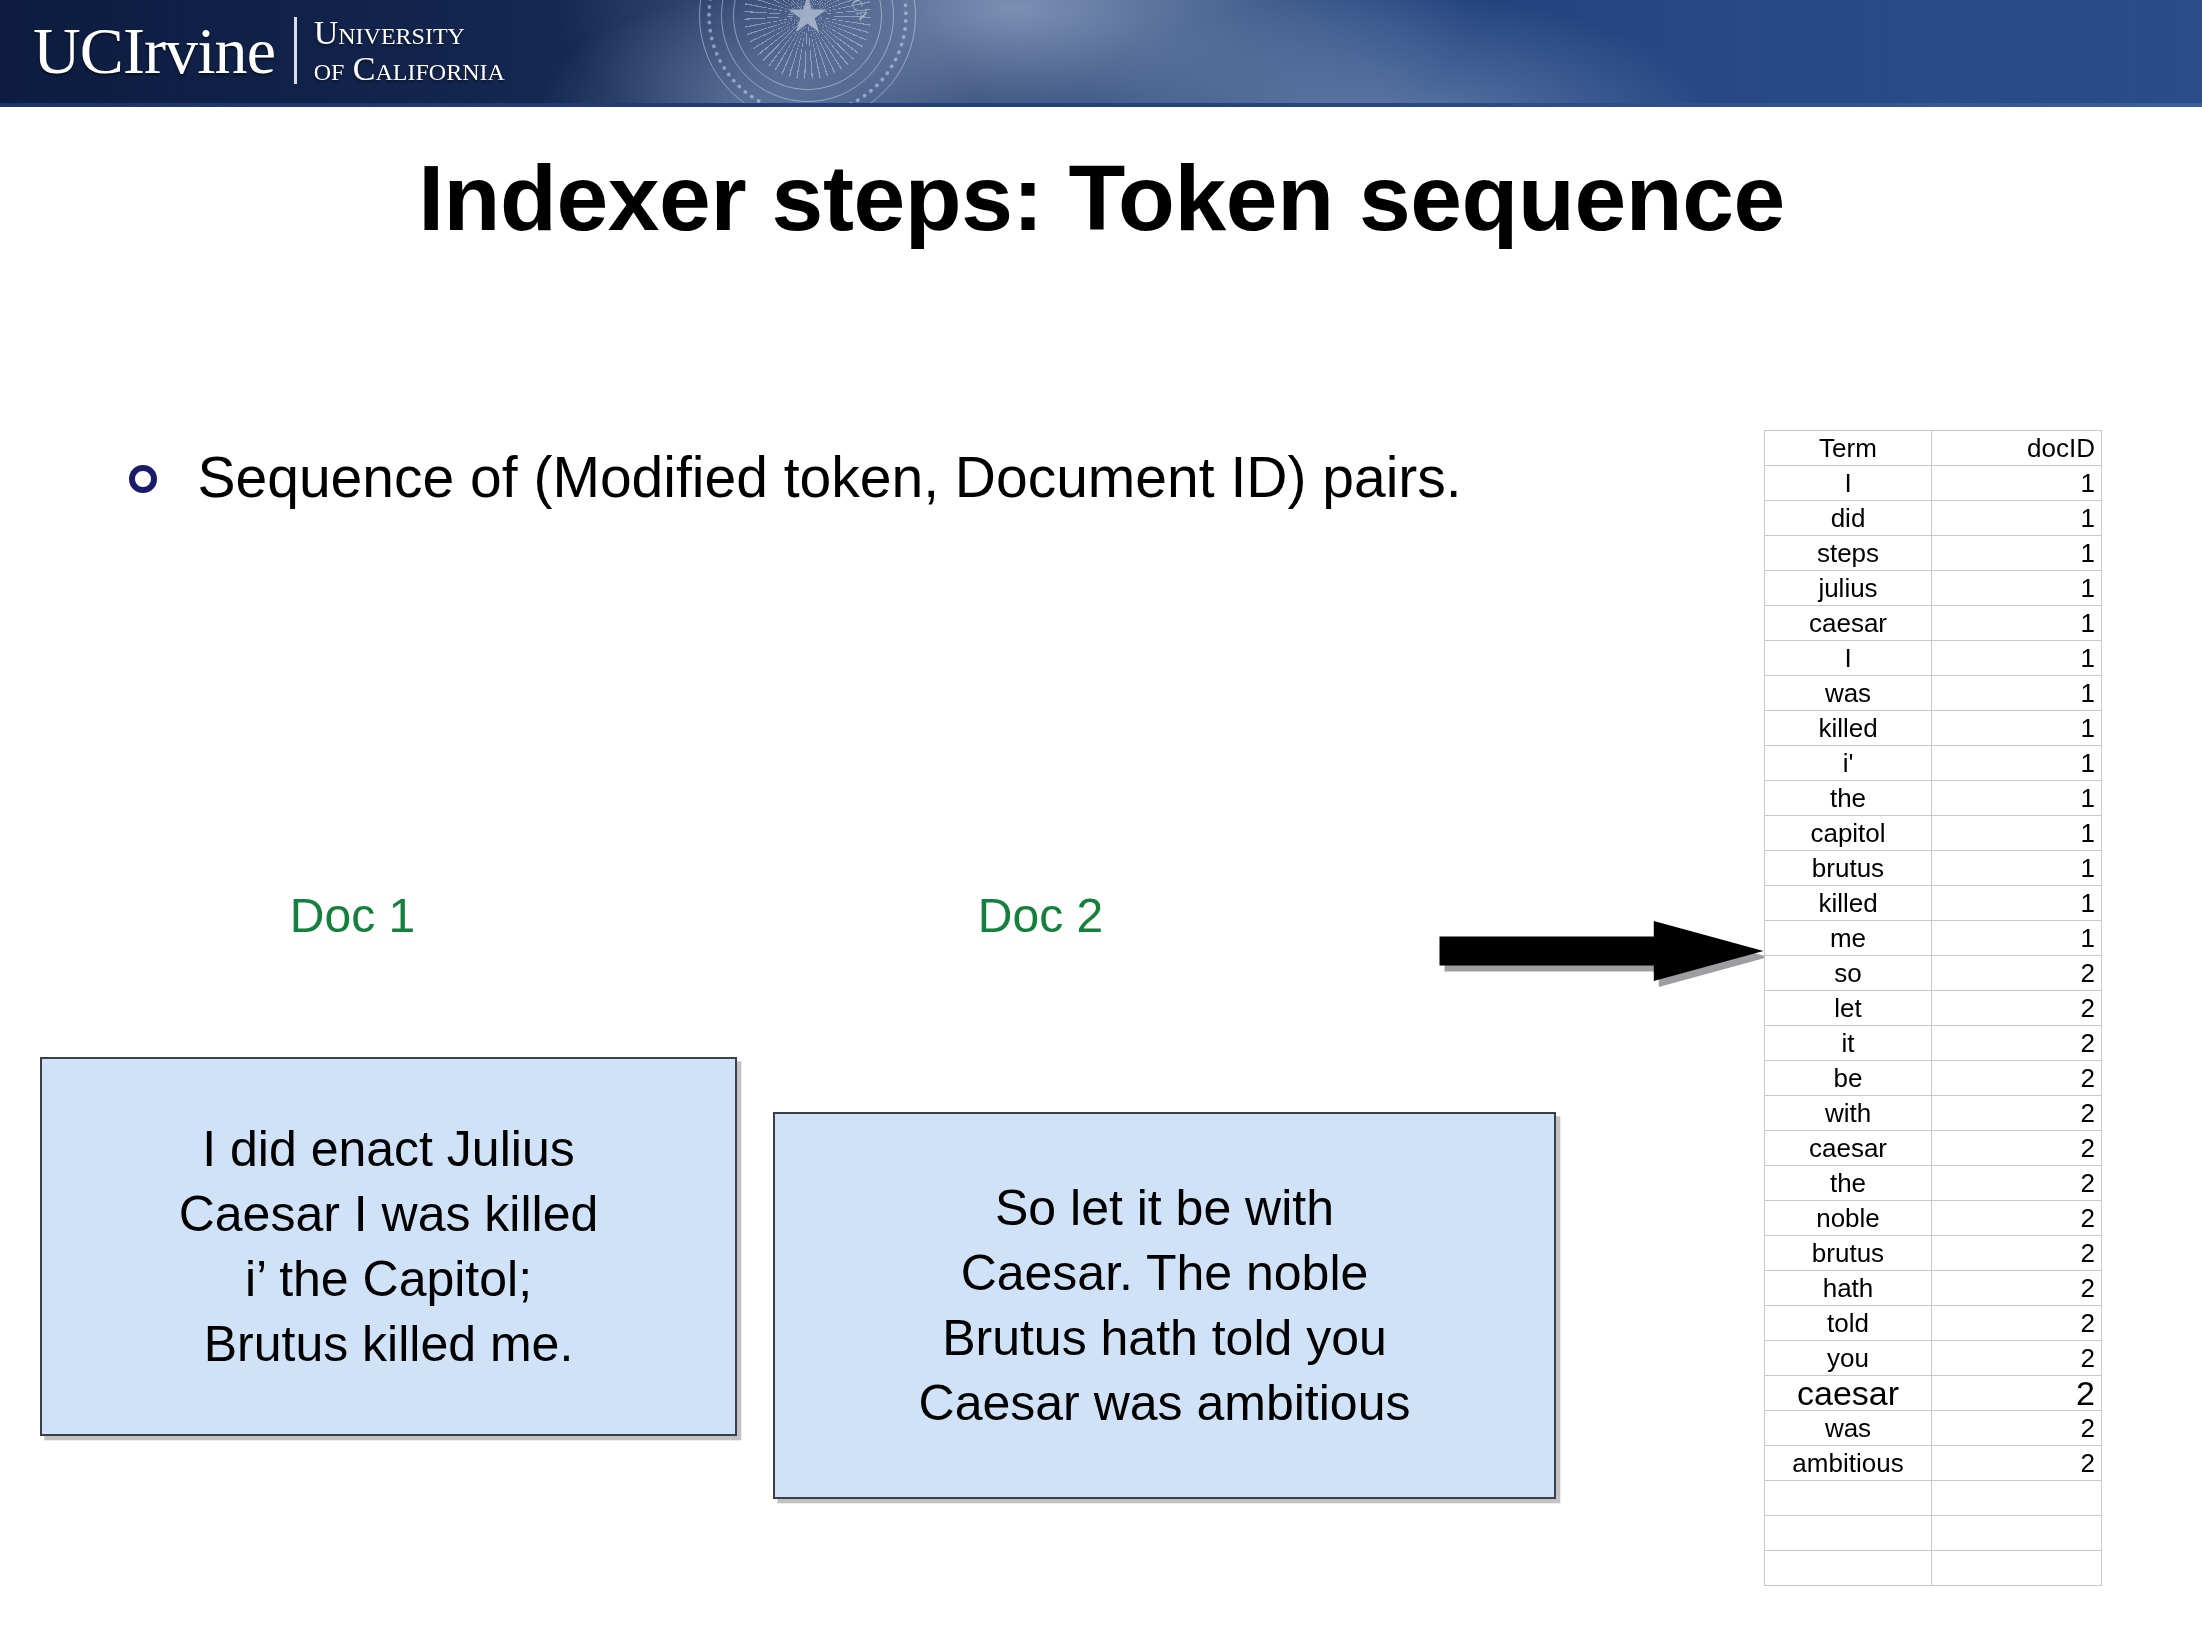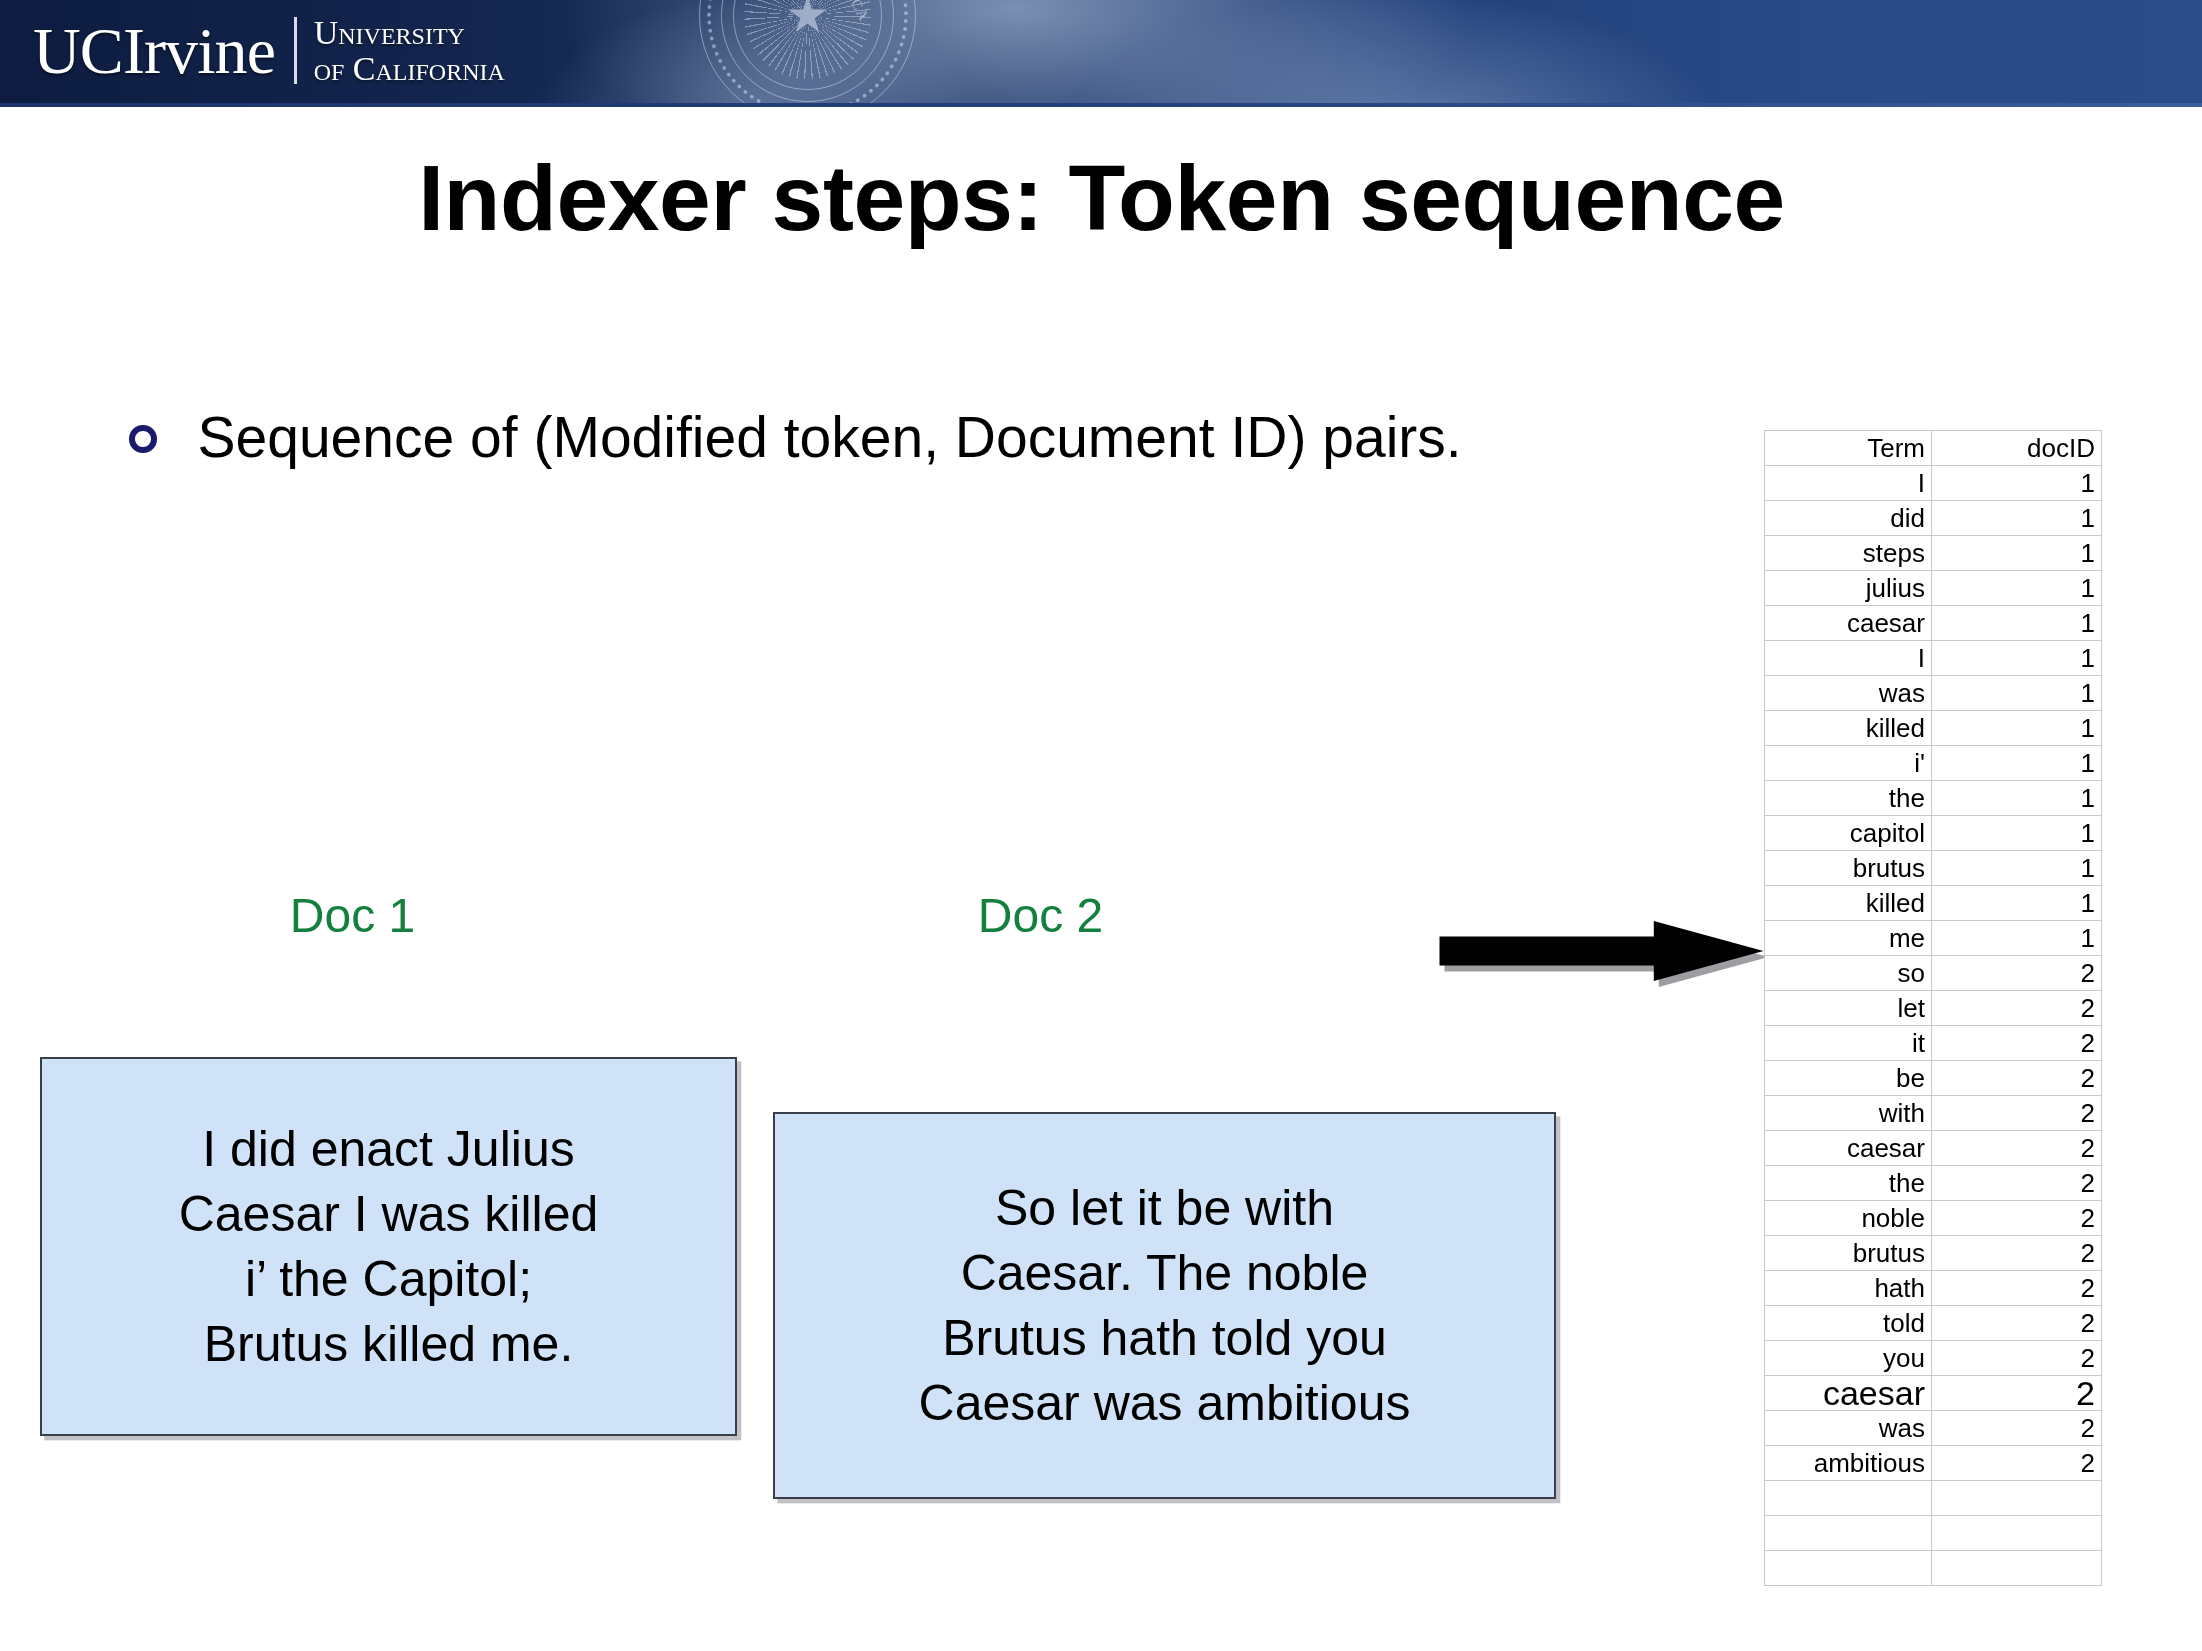--- a/index.html
+++ b/index.html
@@ -93,21 +93,21 @@
   .slide-title{
     position:absolute;left:0;top:145px;width:2203px;
     text-align:center;
     font-size:93px;font-weight:700;color:#000;
     letter-spacing:-0.4px;
     font-family:"Liberation Sans","DejaVu Sans",sans-serif;
   }
 
   
   .bullet-row{
-    position:absolute;left:129px;top:406px;
+    position:absolute;left:129px;top:446px;
     display:flex;align-items:flex-start;
   }
   .bullet-marker{
     width:27.5px;height:27.5px;border-radius:50%;
     border:6px solid #1b1b6e;
     box-sizing:border-box;
     margin-top:19px;flex:0 0 auto;
   }
   .bullet-text{
     margin-left:41px;
@@ -155,21 +155,21 @@
   .token-table col.c-doc{width:170px;}
   .token-table th,.token-table td{
     border:1.7px solid #c9c9c9;
     height:34px;
     padding:0 6px;
     line-height:34px;
     font-weight:400;
     overflow:hidden;
     white-space:nowrap;
   }
-  .token-table th.term-head,.token-table td.term-cell{text-align:right;}
+  .token-table th.term-head,.token-table td.term-cell{text-align:center;}
   .token-table th.doc-head,.token-table td.doc-cell{text-align:right;}
   .token-table tr.big td{font-size:34px;}
   .token-table tr.empty td{height:34px;}
 </style>
 </head>
 <body>
 
 <div class="banner">
   <div class="seal">
     <div class="ring r1"></div>

